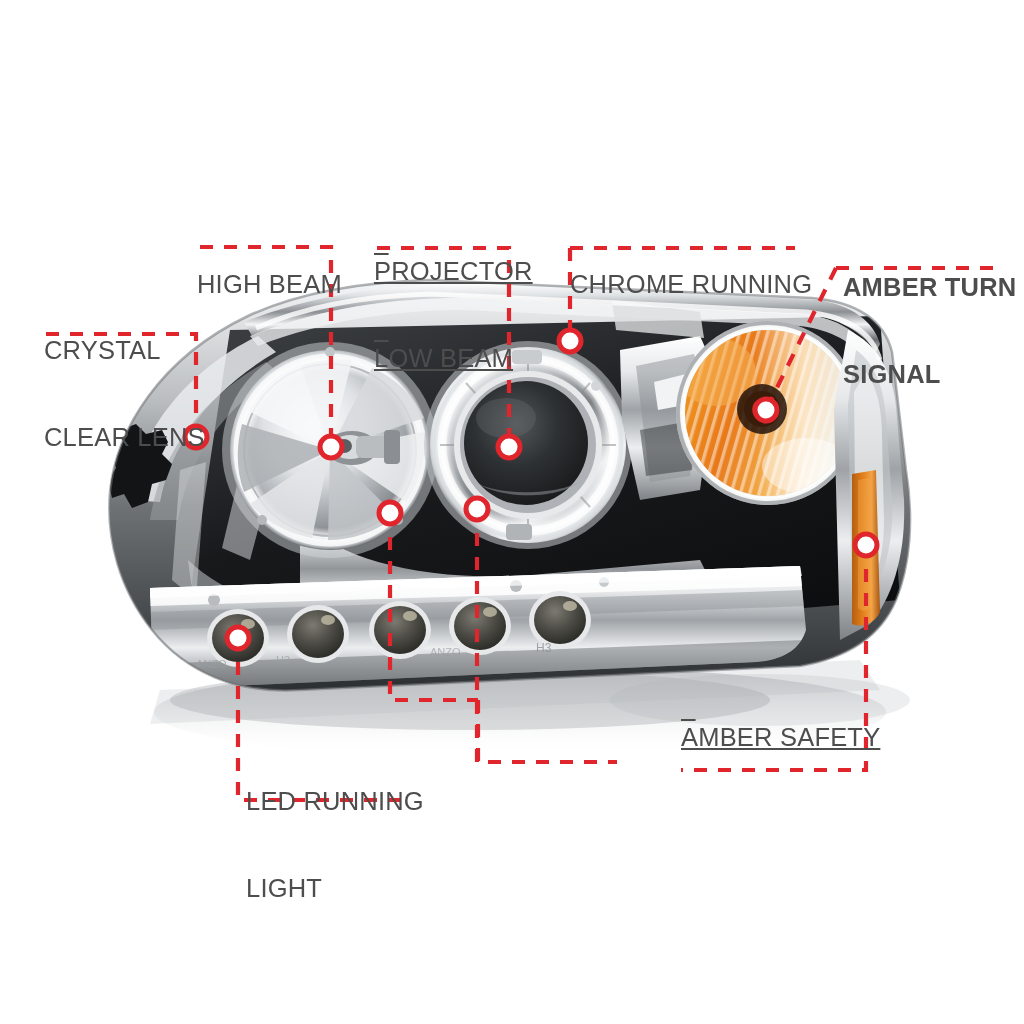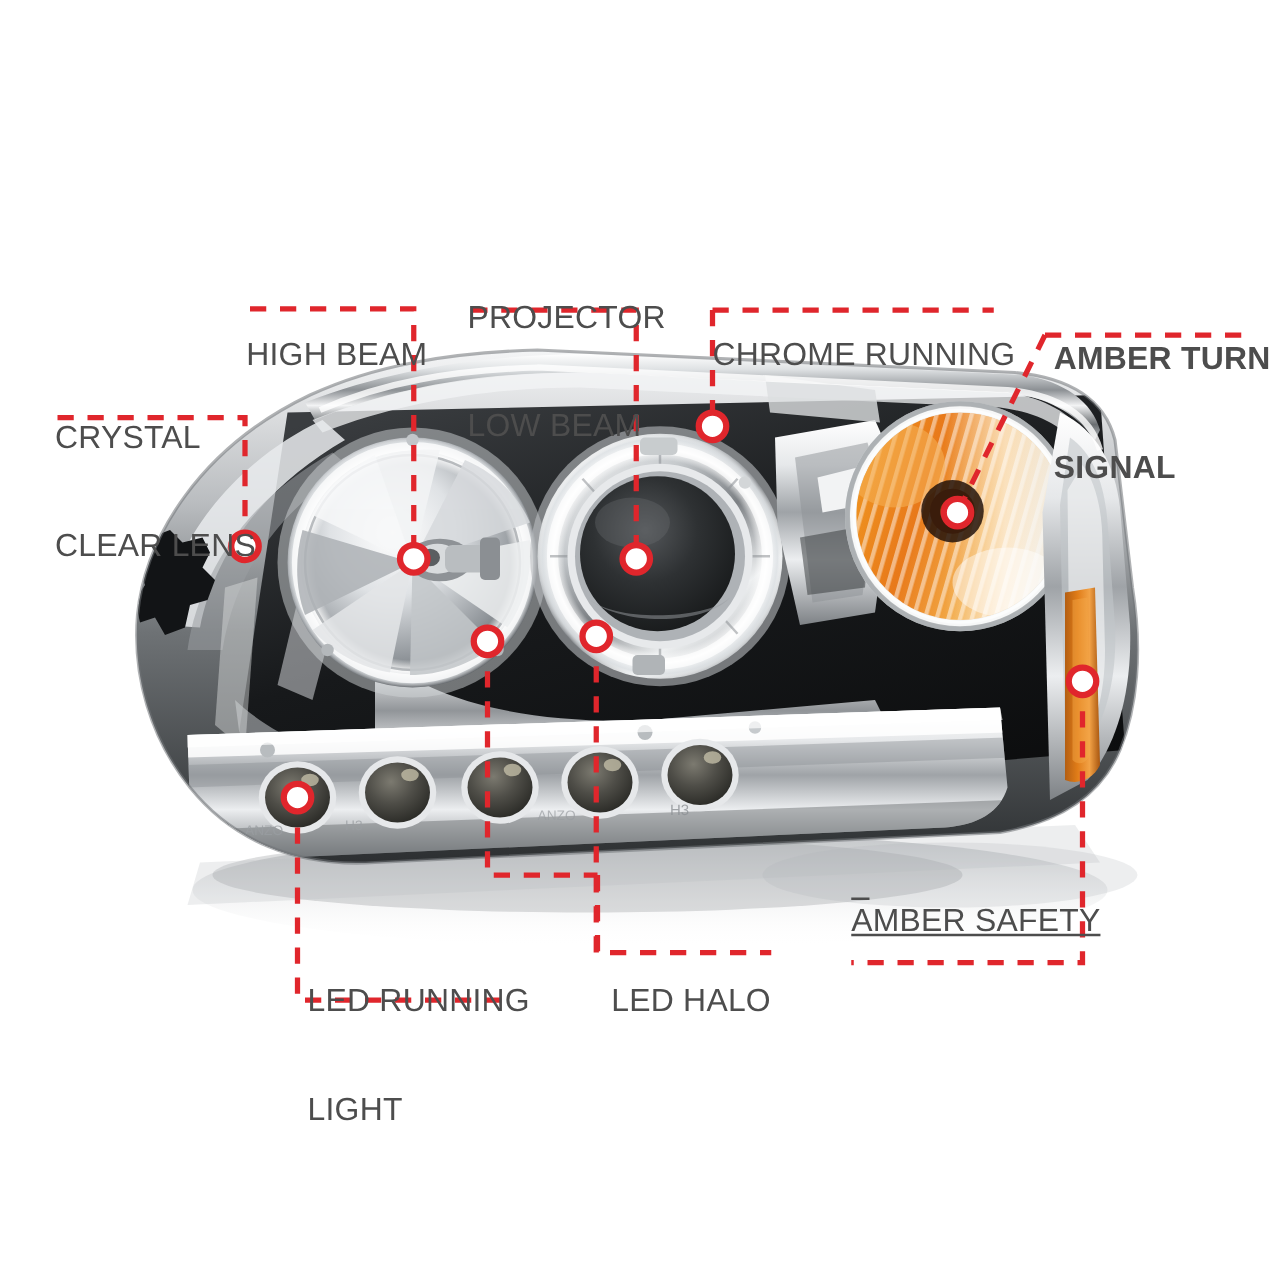--- a/index.html
+++ b/index.html
@@ -380,40 +380,37 @@
 
 <div class="cal-label" style="left:44px;top:278px;">
   <div>CRYSTAL</div>
   <div>CLEAR LENS</div>
 </div>
 
 <div class="cal-label" style="left:197px;top:212px;">
   <div>HIGH BEAM</div>
 </div>
 
-<div class="cal-label" style="left:374px;top:182px;">
+<div class="cal-label" style="left:374px;top:199px;text-decoration:underline;">
   <div>PROJECTOR</div>
   <div>LOW BEAM</div>
 </div>
 
 <div class="cal-label" style="left:570px;top:212px;">
   <div>CHROME RUNNING</div>
 </div>
 
 <div class="cal-label" style="left:843px;top:215px;font-weight:bold;">
   <div>AMBER TURN</div>
   <div>SIGNAL</div>
 </div>
 
 <div class="cal-label" style="left:681px;top:665px;text-decoration:underline;">
   <div>AMBER SAFETY</div>
 </div>
 
-<div class="cal-label" style="left:489px;top:729px;">
-  <div>LED HALO</div>
-</div>
 
 <div class="cal-label" style="left:246px;top:729px;">
   <div>LED RUNNING</div>
   <div>LIGHT</div>
 </div>
 
 </div>
 
 </body></html>

